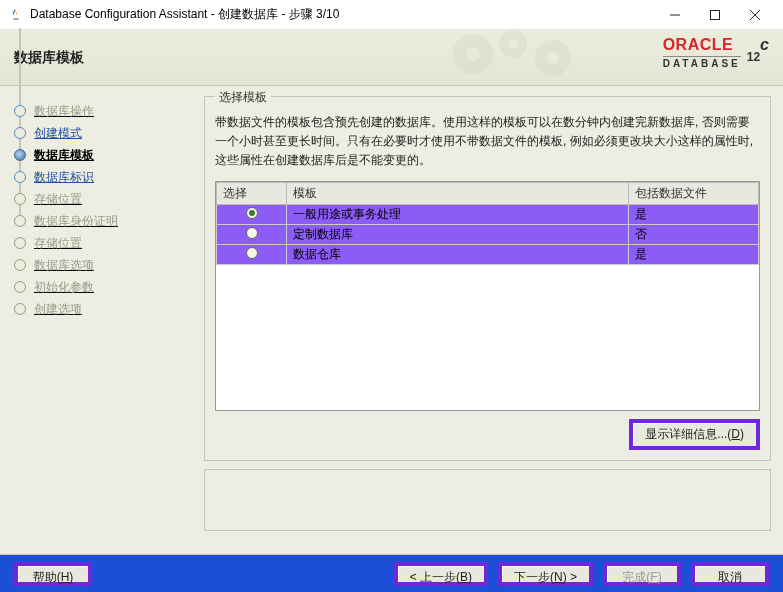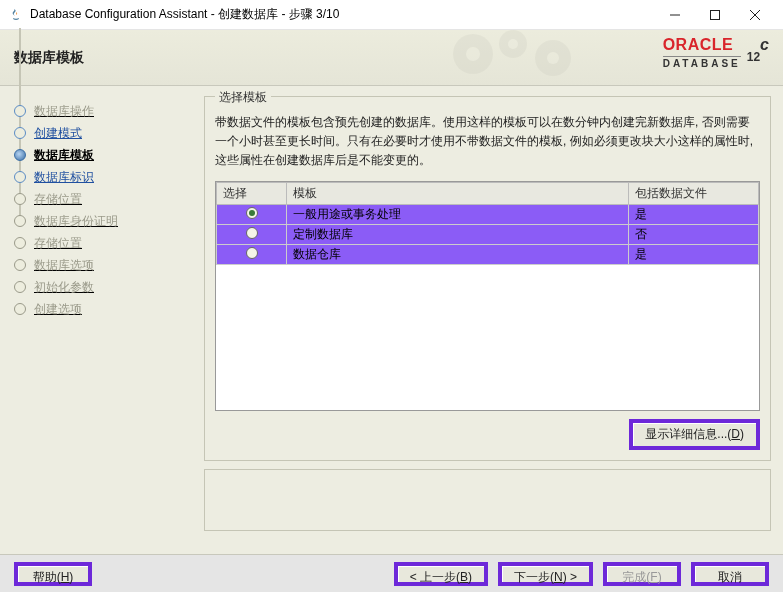--- a/index.html
+++ b/index.html
@@ -46,21 +46,21 @@
 td.radio-cell { text-align: center; width: 70px; }
 .col-select { width: 70px; }
 .col-include { width: 130px; }
 .radio { appearance: none; width: 12px; height: 12px; border: 1px solid #666; border-radius: 50%; display: inline-block; position: relative; background: #f5f5e8; }
 .radio.checked::after { content: ""; position: absolute; width: 6px; height: 6px; background: #3a7a3a; border-radius: 50%; top: 2px; left: 2px; }
 
 .detail-row { display: flex; justify-content: flex-end; margin-top: 8px; }
 .btn { background: #e8e8dc; border: 4px solid #6d28d9; padding: 3px 12px; color: #222; cursor: pointer; box-shadow: 1px 1px 0 #fff inset; }
 .btn.disabled { color: #999; }
 .empty-box { height: 62px; border: 1px solid #c5c5b5; background: #edede1; }
-.footer { height: 38px; background: #e5e5e5; border-top: 1px solid #c8c8bc; display: flex; align-items: center; padding: 0 14px; gap: 10px; }
+.footer { height: 38px; background: #1d4ed8; border-top: 1px solid #c8c8bc; display: flex; align-items: center; padding: 0 14px; gap: 10px; }
 .footer .spacer { flex: 1; }
 .footer .btn { min-width: 78px; height: 24px; }
 u.mn { text-decoration: underline; }
 </style>
 </head>
 <body>
 
 <div class="titlebar">
   <span class="java-icon">
     <svg width="16" height="16" viewBox="0 0 16 16">

